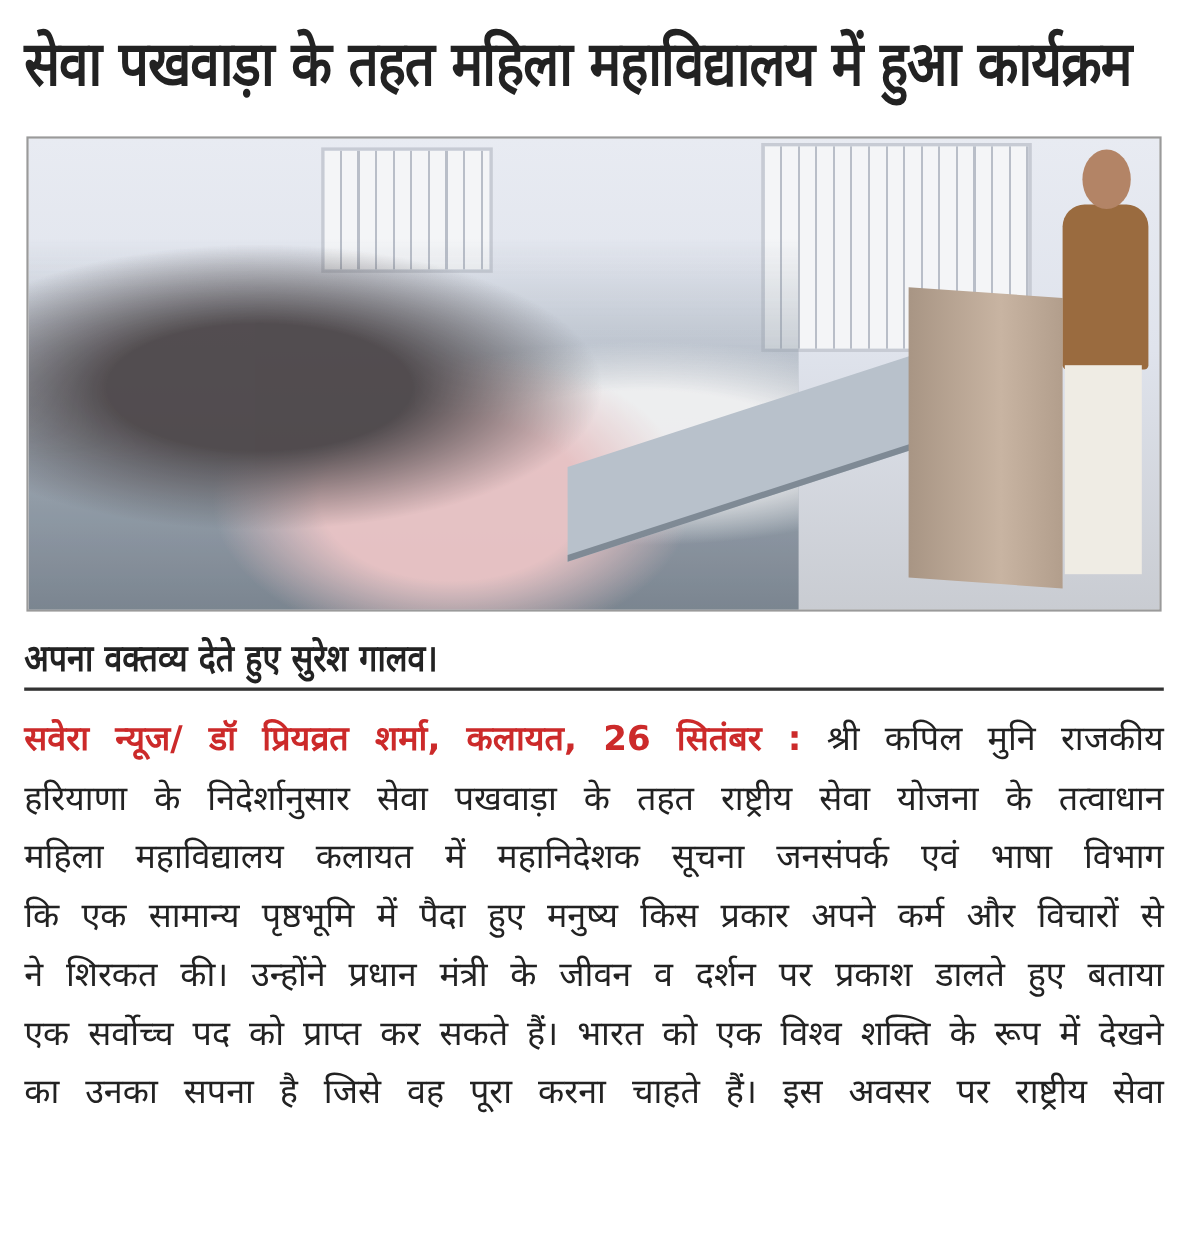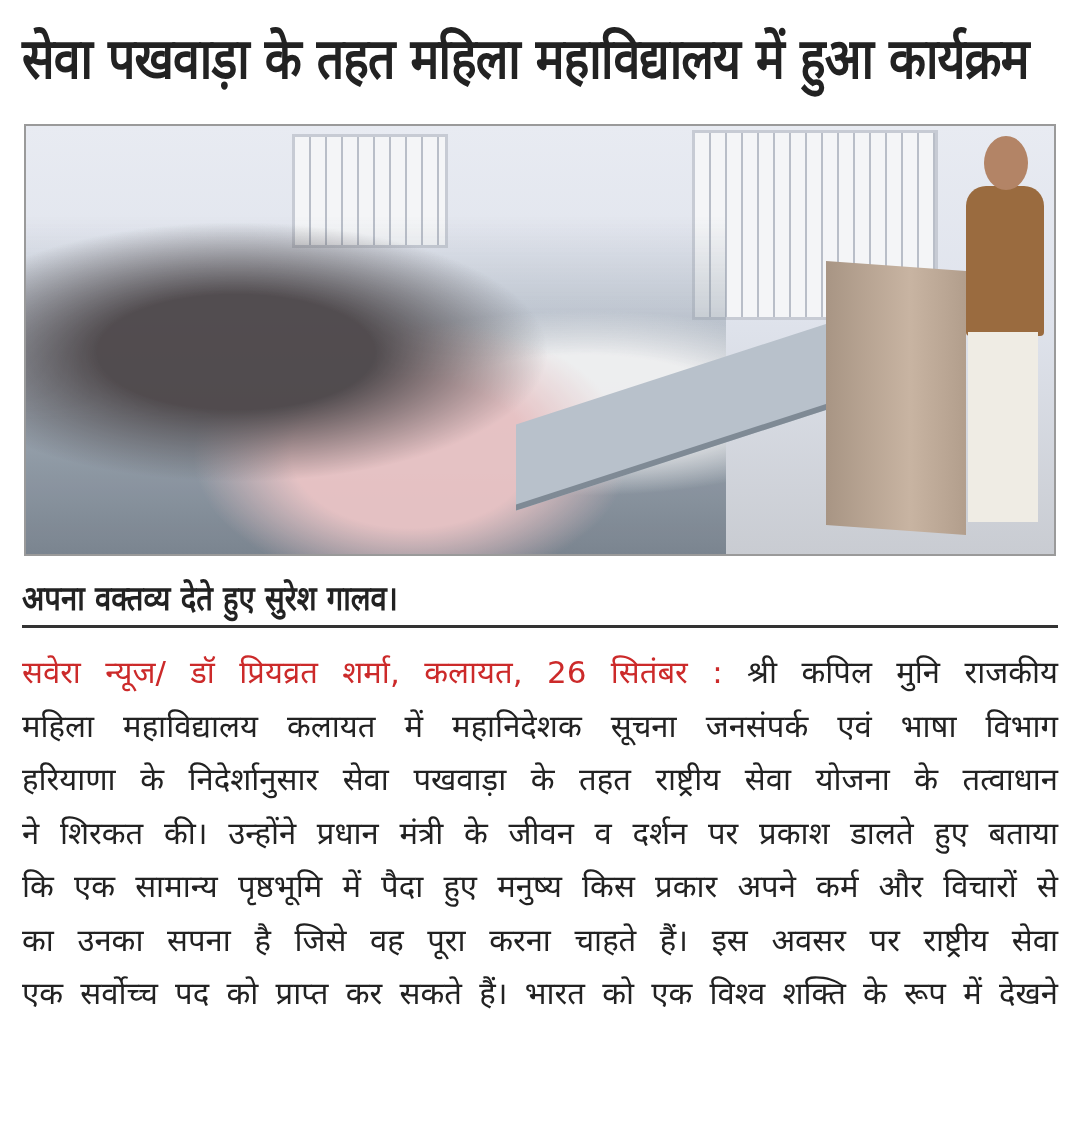--- a/index.html
+++ b/index.html
@@ -25,21 +25,21 @@
             background:linear-gradient(90deg,#a89584,#c8b4a2 60%,#b29e8c); transform:skewY(4deg); }
   .speaker-shirt { position:absolute; left:940px; top:60px; width:78px; height:150px; background:#9a6b3f; border-radius:20px 20px 4px 4px; }
   .speaker-head { position:absolute; left:958px; top:10px; width:44px; height:54px; background:#b38466; border-radius:50%; }
   .speaker-pants { position:absolute; left:942px; top:206px; width:70px; height:190px; background:#efece4; }
   .caption { position:absolute; left:22px; top:574px; font-size:34px; font-weight:bold; color:#222;
              white-space:nowrap; transform:scaleX(0.86); transform-origin:left center; }
   .rule { position:absolute; left:22px; top:625px; width:1036px; height:3px; background:#333; }
   .body-text { position:absolute; left:22px; top:646px; width:1036px; font-size:31px; line-height:53.5px;
                text-align:justify; color:#222; }
   .body-text .line { display:block; white-space:nowrap; text-align-last:justify; }
-  .byline { color:#cc2a2a; font-weight:normal; }
+  .byline { color:#cc2a2a; font-weight:bold; }
 </style>
 </head>
 <body>
 
 <div class="headline">सेवा पखवाड़ा के तहत महिला महाविद्यालय में हुआ कार्यक्रम</div>
 
 <div class="photo">
   <div class="win win1"></div>
   <div class="win win2"></div>
   <div class="crowd"></div>
@@ -48,19 +48,19 @@
   <div class="speaker-shirt"></div>
   <div class="speaker-head"></div>
   <div class="speaker-pants"></div>
 </div>
 
 <div class="caption">अपना वक्तव्य देते हुए सुरेश गालव।</div>
 <div class="rule"></div>
 
 <div class="body-text">
   <span class="line"><span class="byline">सवेरा न्यूज/ डॉ प्रियव्रत शर्मा, कलायत, 26 सितंबर :</span><span> श्री कपिल मुनि राजकीय</span></span>
+  <span class="line">हरियाणा के निदेर्शानुसार सेवा पखवाड़ा के तहत राष्ट्रीय सेवा योजना के तत्वाधान</span>
   <span class="line">महिला महाविद्यालय कलायत में महानिदेशक सूचना जनसंपर्क एवं भाषा विभाग</span>
-  <span class="line">हरियाणा के निदेर्शानुसार सेवा पखवाड़ा के तहत राष्ट्रीय सेवा योजना के तत्वाधान</span>
+  <span class="line">कि एक सामान्य पृष्ठभूमि में पैदा हुए मनुष्य किस प्रकार अपने कर्म और विचारों से</span>
   <span class="line">ने शिरकत की। उन्होंने प्रधान मंत्री के जीवन व दर्शन पर प्रकाश डालते हुए बताया</span>
-  <span class="line">कि एक सामान्य पृष्ठभूमि में पैदा हुए मनुष्य किस प्रकार अपने कर्म और विचारों से</span>
+  <span class="line">एक सर्वोच्च पद को प्राप्त कर सकते हैं। भारत को एक विश्व शक्ति के रूप में देखने</span>
   <span class="line">का उनका सपना है जिसे वह पूरा करना चाहते हैं। इस अवसर पर राष्ट्रीय सेवा</span>
-  <span class="line">एक सर्वोच्च पद को प्राप्त कर सकते हैं। भारत को एक विश्व शक्ति के रूप में देखने</span>
 </div>
 
 </body></html>

